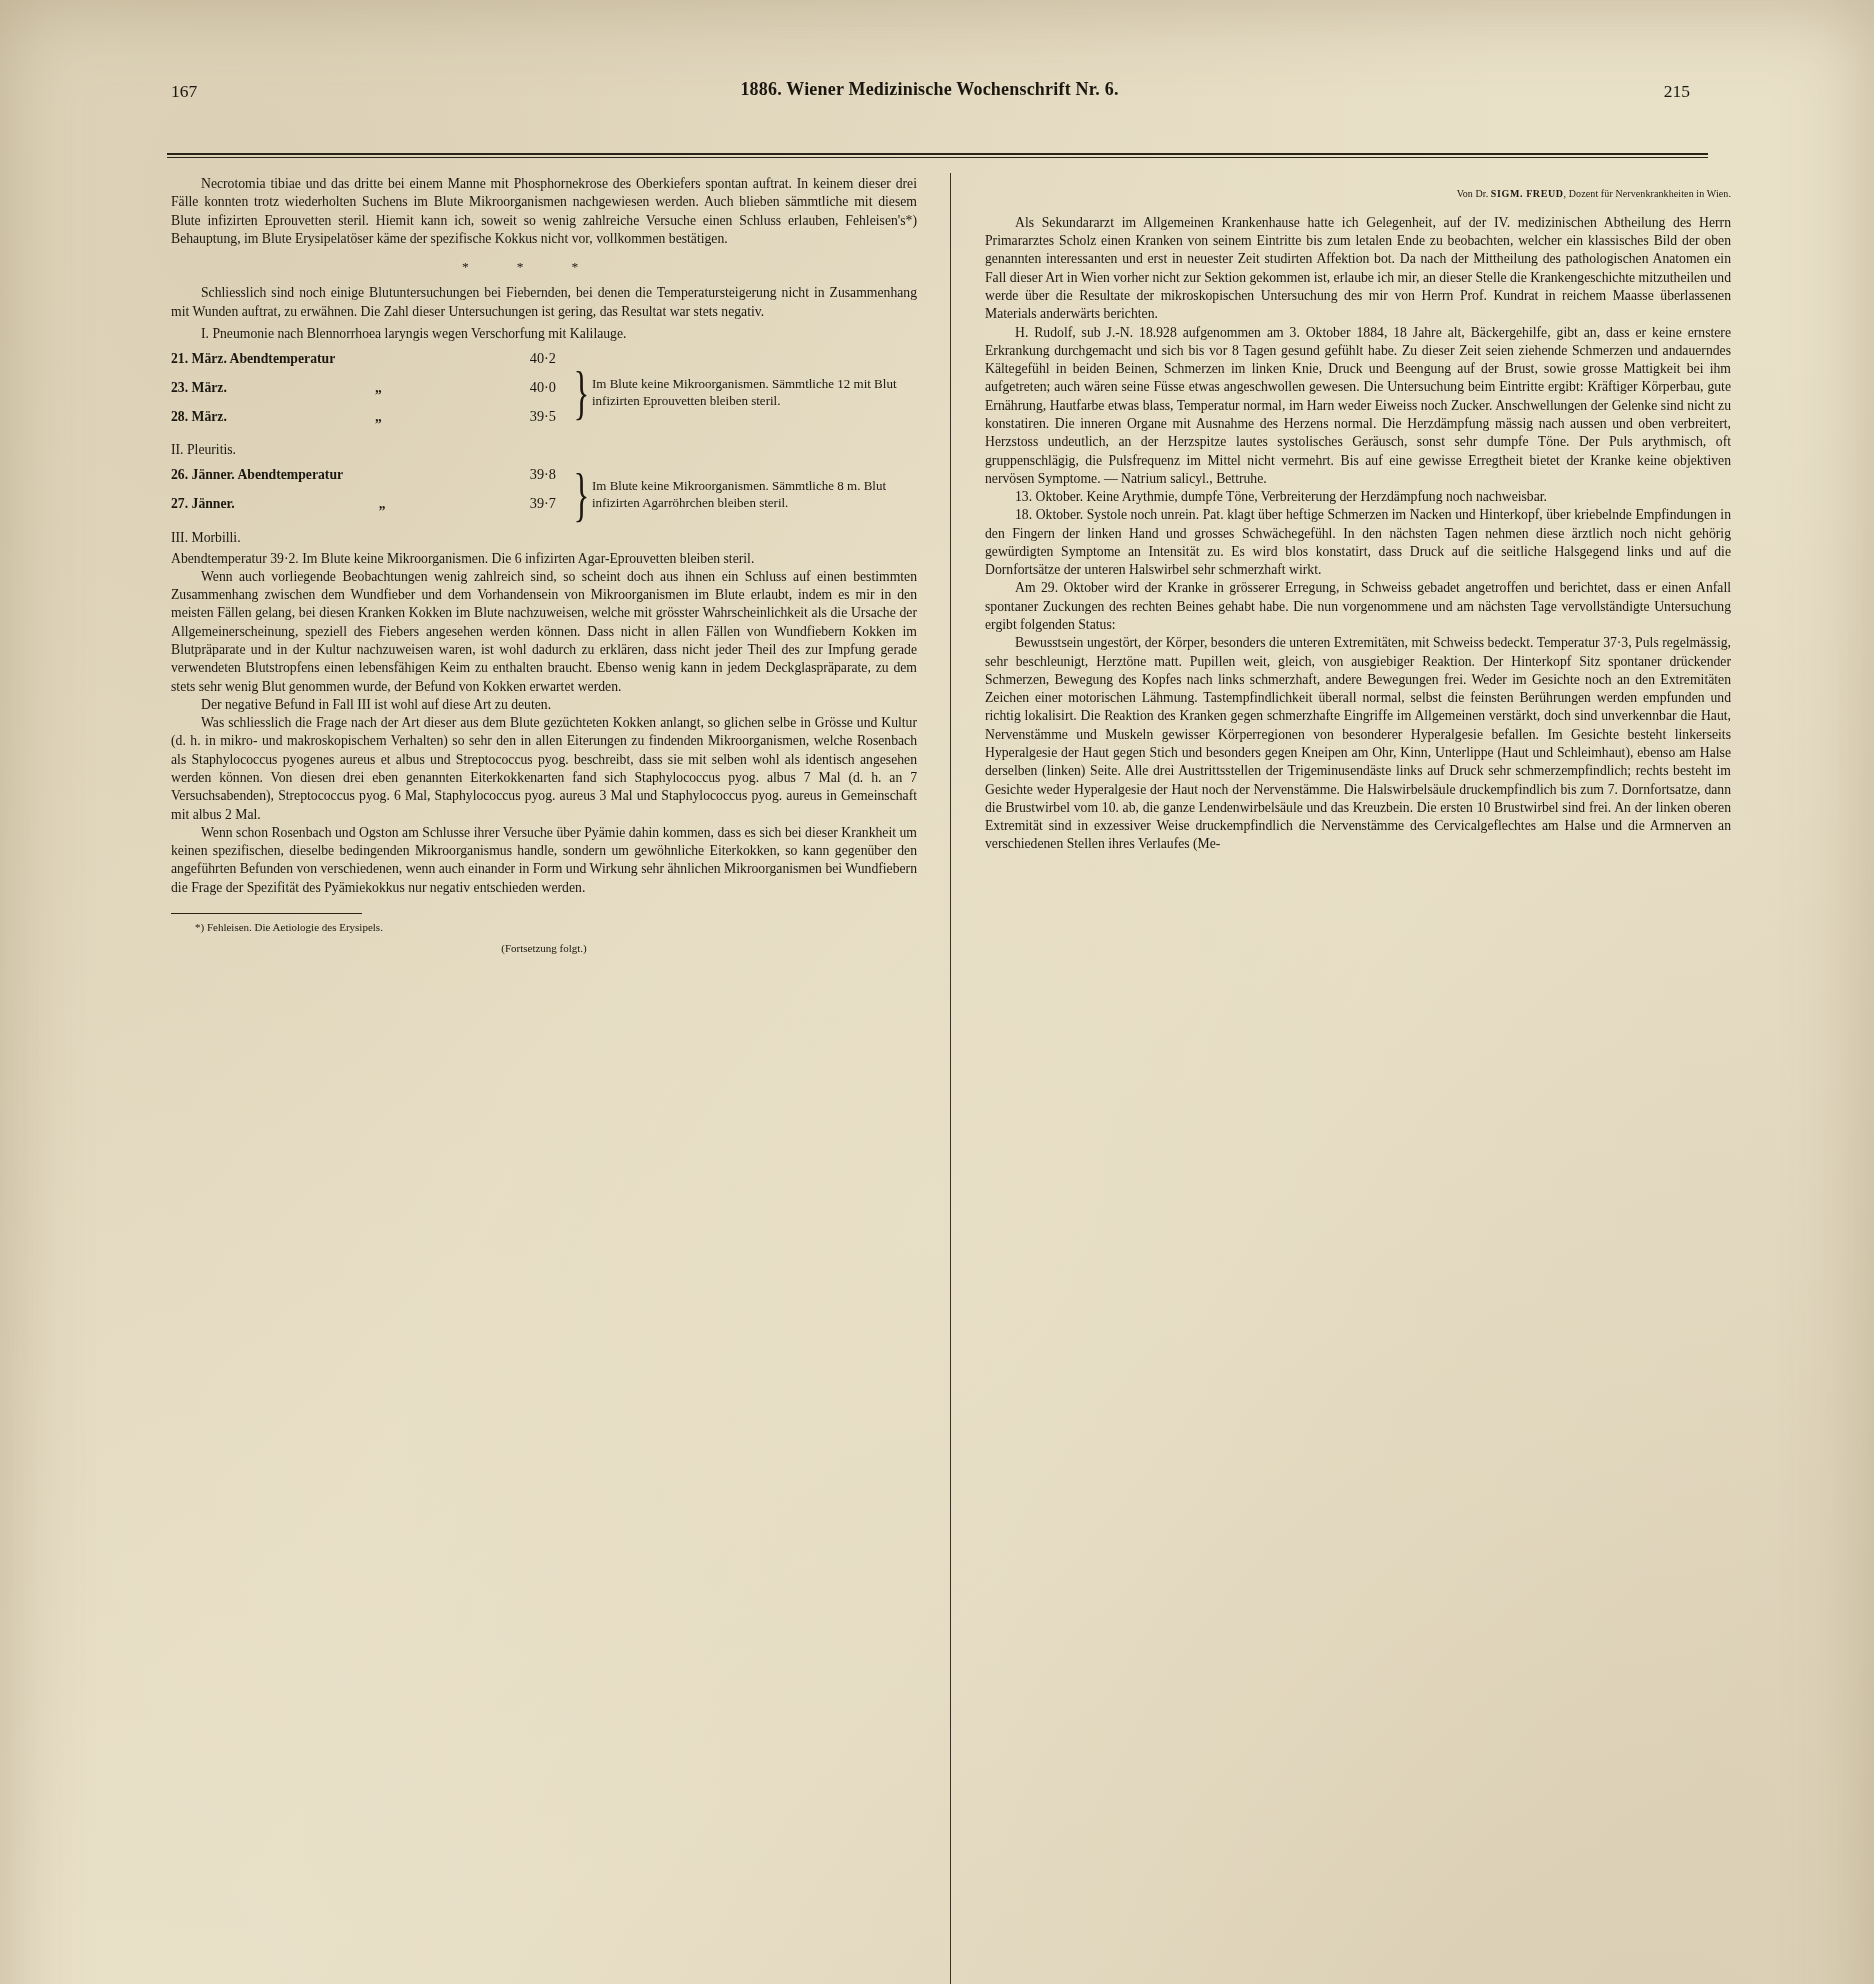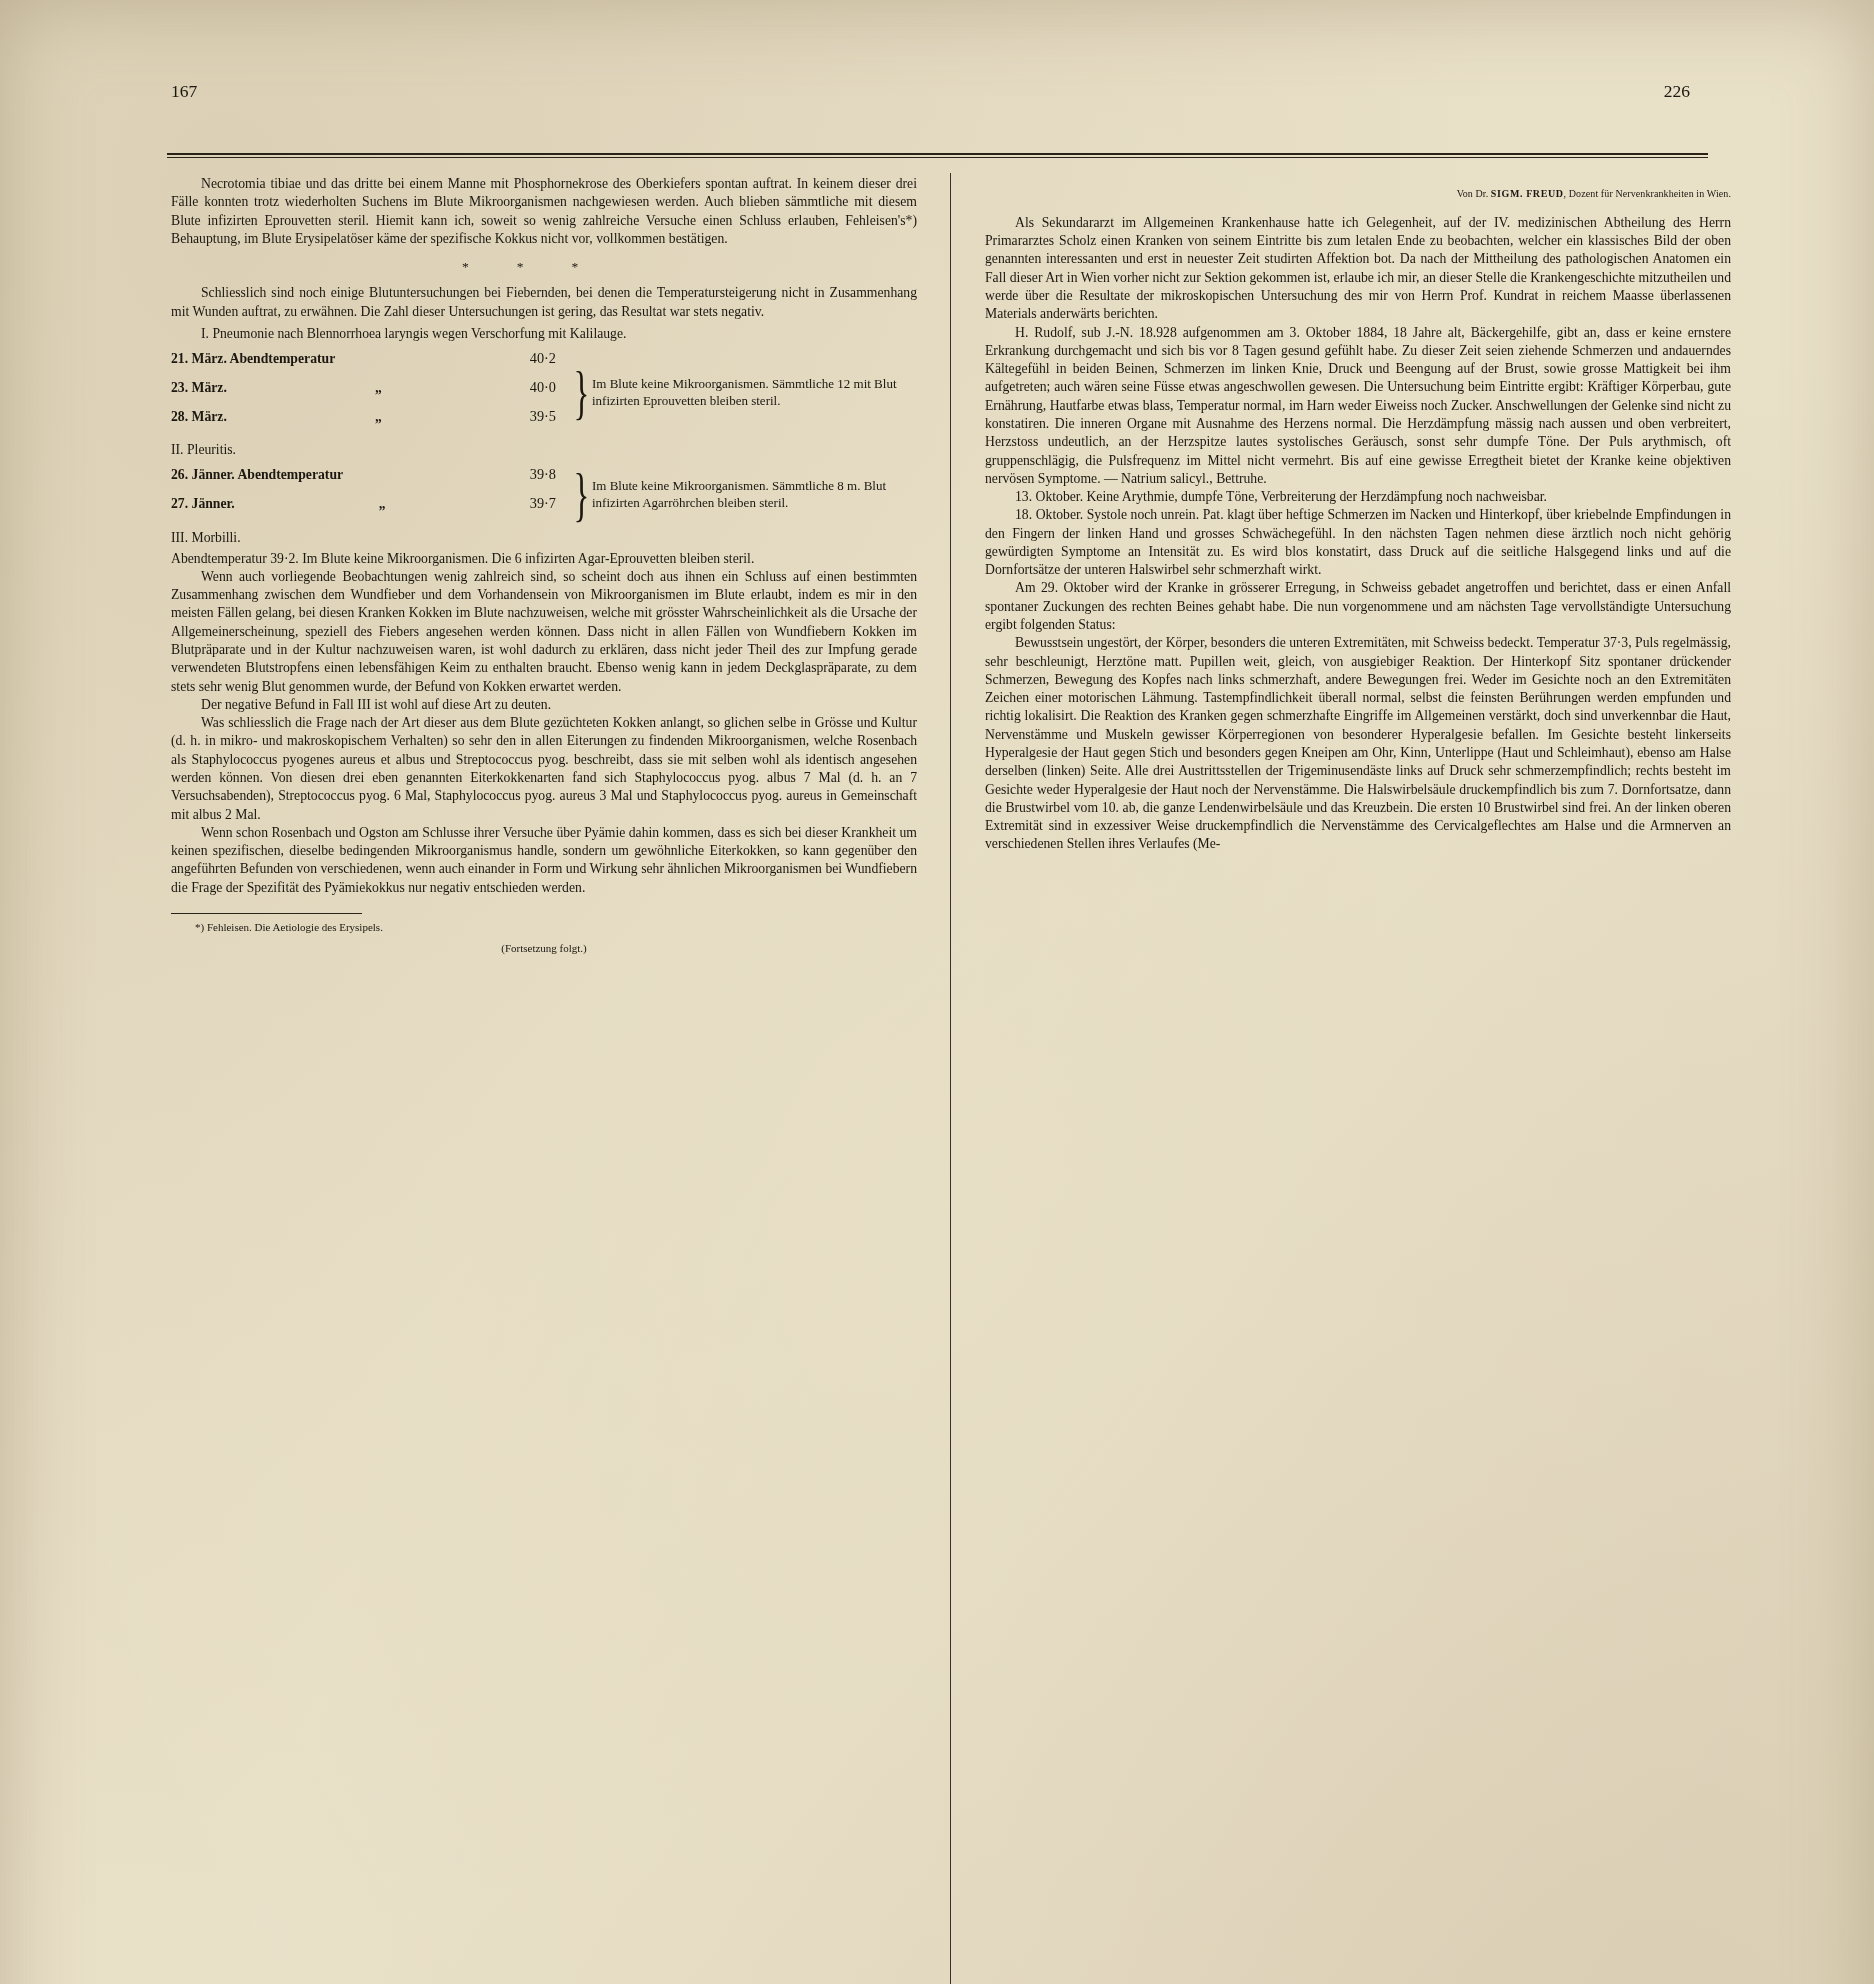--- a/index.html
+++ b/index.html
@@ -182,21 +182,22 @@
   }
 </style>
 </head>
 <body>
 
 <div class="page">
   <div class="paper-tint"></div>
 
   <div class="header">
     <div class="folio-left">167</div>
-    <div class="folio-right">226</div>
+    <div class="running-title">1886. Wiener Medizinische Wochenschrift Nr. 6.</div>
+    <div class="folio-right">215</div>
   </div>
   <div class="rule-double"></div>
 
   <div class="divider"></div>
 
   <div class="col col-left">
     <p>Necrotomia tibiae und das dritte bei einem Manne mit Phosphornekrose des Oberkiefers spontan auftrat. In keinem dieser drei Fälle konnten trotz wiederholten Suchens im Blute Mikroorganismen nachgewiesen werden. Auch blieben sämmtliche mit diesem Blute infizirten Eprouvetten steril. Hiemit kann ich, soweit so wenig zahlreiche Versuche einen Schluss erlauben, Fehleisen's*) Behauptung, im Blute Erysipelatöser käme der spezifische Kokkus nicht vor, vollkommen bestätigen.</p>
 
     <div class="stars">
       <span>*</span><span>*</span><span>*</span>

